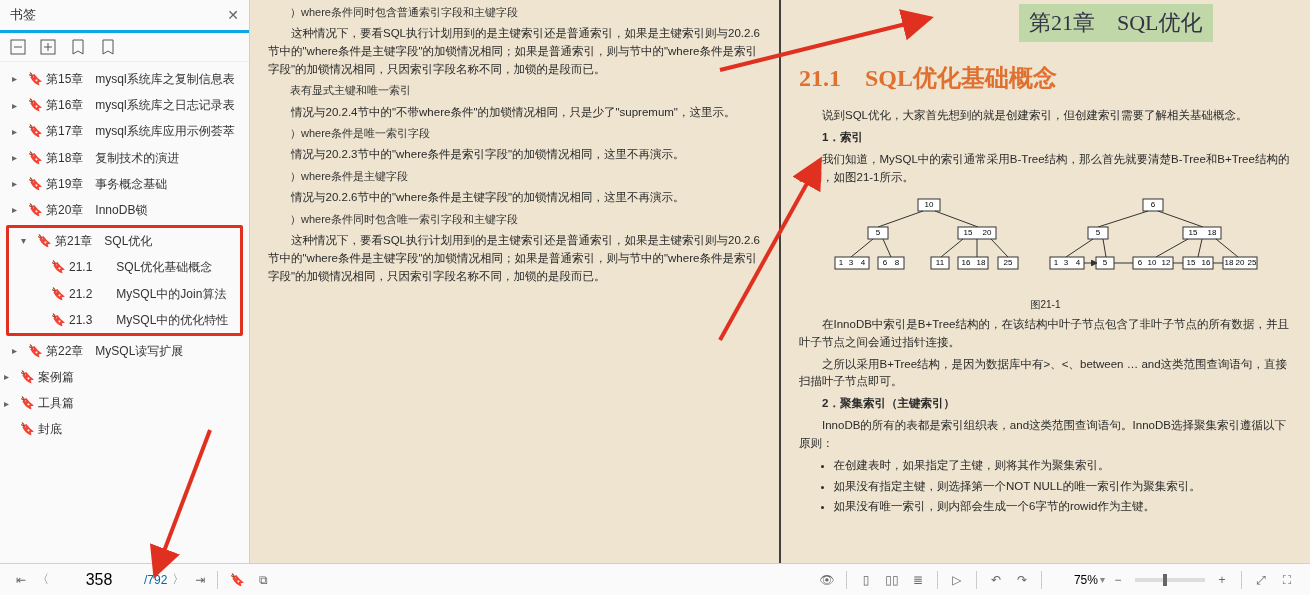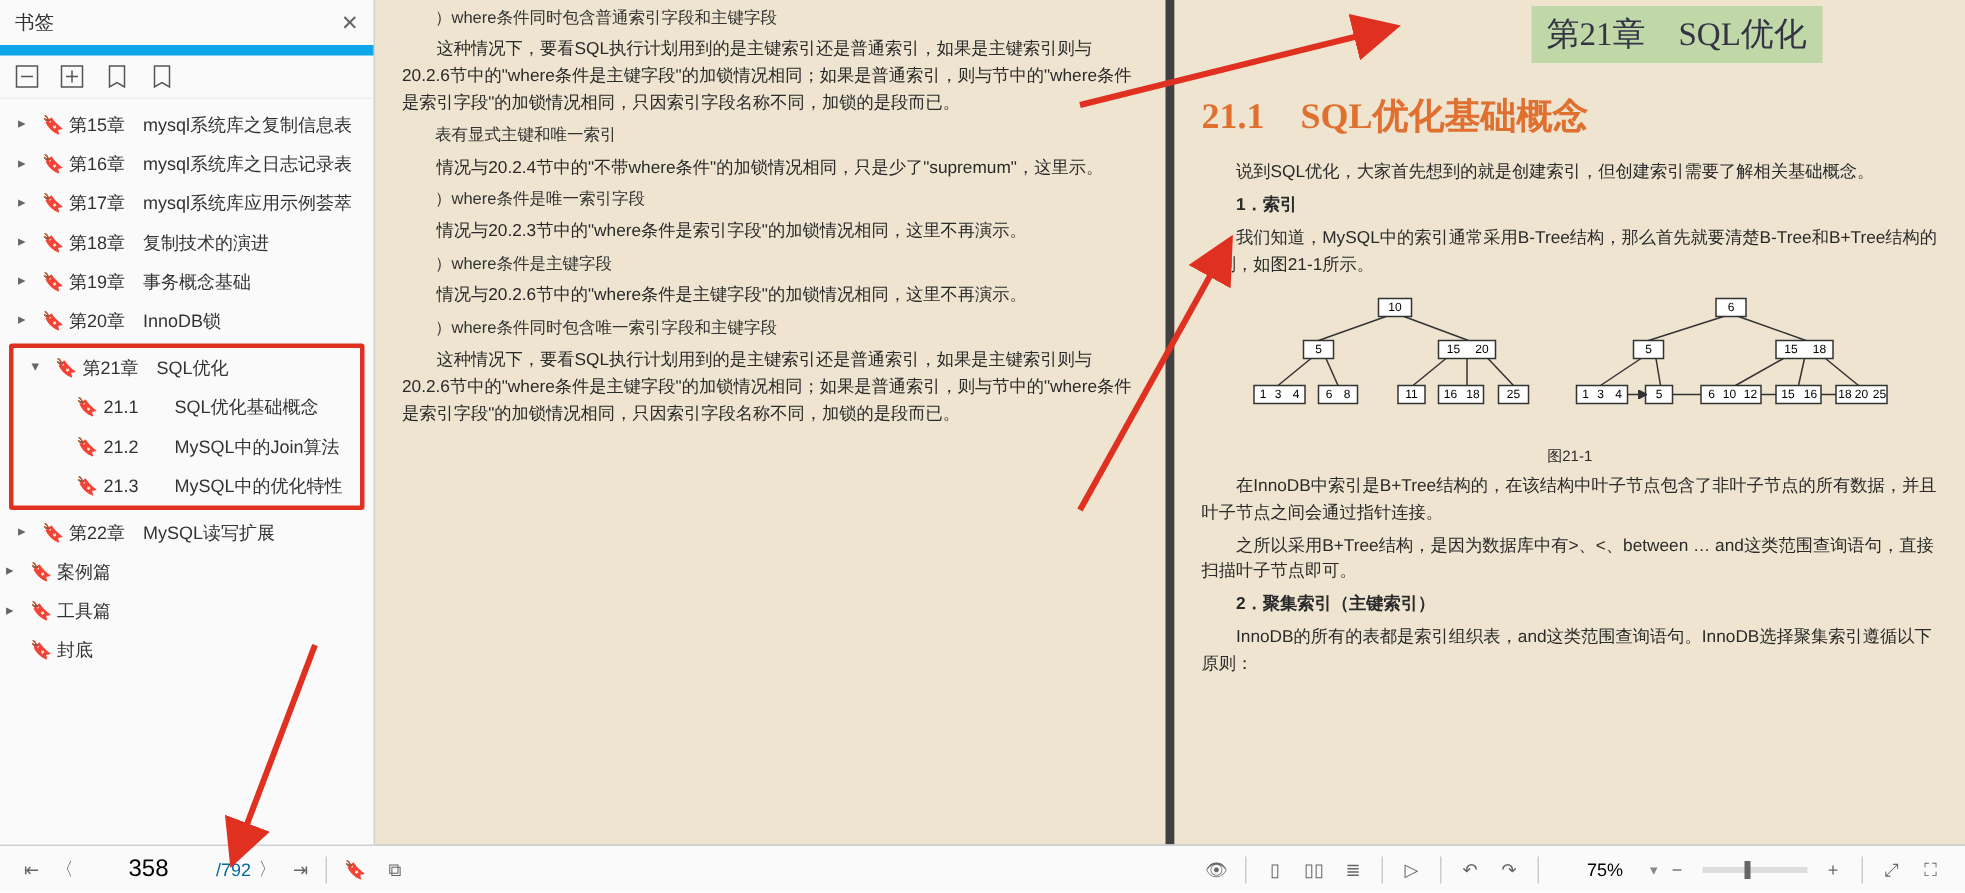--- a/index.html
+++ b/index.html
@@ -1,36 +1,36 @@
 <!DOCTYPE html>
 <html><head>
 <meta charset="utf-8">
 <style>
 *{box-sizing:border-box;margin:0;padding:0;font-family:"Microsoft YaHei",sans-serif}
 body{width:1310px;height:595px;overflow:hidden;display:flex;flex-direction:column;background:#fff}
 .main{flex:1;display:flex;overflow:hidden}
 .sidebar{width:250px;border-right:1px solid #d0d0d0;display:flex;flex-direction:column;background:#fafafa}
-.sb-title{padding:6px 10px;font-size:13px;color:#333;border-bottom:7px solid #0ea5e9;display:flex;align-items:center;justify-content:space-between}
+.sb-title{padding:6px 10px;font-size:13px;color:#333;border-bottom:3px solid #0ea5e9;display:flex;align-items:center;justify-content:space-between}
 .sb-close{font-size:14px;color:#666;cursor:pointer}
 .sb-tools{padding:6px 10px;display:flex;gap:14px;border-bottom:1px solid #eee}
 .tool-ic{width:16px;height:16px;display:inline-block;color:#555}
 .tree{flex:1;overflow:auto;font-size:12px;color:#333;padding:4px 0}
 .node{display:flex;align-items:center;padding:5px 4px 5px 12px;gap:6px;cursor:pointer;line-height:1.35}
 .node .arr{width:10px;font-size:10px;color:#666;flex-shrink:0}
 .node .bm{width:12px;flex-shrink:0;display:flex;align-items:center}
 .node .lbl{flex:1}
 .ch-lbl{color:#333;white-space:nowrap}
 .ch-title{color:#333}
 .sub{padding-left:38px}
 .sub .node{padding-left:4px}
 .hl-box{border:3px solid #e03020;margin:2px 6px;border-radius:2px}
 .content{flex:1;position:relative;overflow:hidden;background:#888}
 .pages{position:absolute;inset:0;display:flex}
 .page{flex:1;background:#eee4d0;padding:0 18px 8px 18px;font-size:11.5px;color:#2a2a2a;line-height:1.55;overflow:hidden;position:relative}
-.page.left{border-right:6px solid #404040}
+.page.left{border-right:2px solid #404040}
 .page p{margin:4px 0;text-indent:2em}
 .page .frag{font-size:11px;color:#333}
 .ch-head{background:#c0d8a8;display:inline-block;padding:2px 10px;font-size:22px;color:#334;margin:4px 0 10px 220px;font-family:SimSun,serif}
 .intro{font-size:10.5px;line-height:1.5;text-indent:2em;margin-bottom:14px}
 .h21{color:#e07030;font-size:24px;font-family:SimSun,serif;margin:8px 0 10px 0;font-weight:bold}
 .bold{font-weight:bold}
 .diagram{display:flex;gap:25px;justify-content:center;margin:10px 0}
 .tree-svg{stroke:#333;fill:none}
 .tree-svg rect{fill:#fff;stroke:#333;stroke-width:1}
 .tree-svg text{font-size:8px;fill:#000;stroke:none;text-anchor:middle;dominant-baseline:middle}
@@ -39,21 +39,21 @@
 .bullets{margin-left:2em}
 .bullets li{list-style:disc;margin:3px 0 3px 1em;font-size:11.5px}
 .footer{height:32px;border-top:1px solid #d0d0d0;display:flex;align-items:center;padding:0 10px;font-size:12px;color:#444;background:#fafafa}
 .nav-btn{width:22px;height:22px;display:flex;align-items:center;justify-content:center;cursor:pointer;color:#666}
 .pg-in{width:90px;text-align:center;border:none;background:transparent;font-size:16px}
 .pg-total{color:#0369a1}
 .f-spacer{flex:1}
 .f-ic{width:22px;height:22px;display:flex;align-items:center;justify-content:center;cursor:pointer;color:#666;margin:0 2px}
 .f-sep{width:1px;height:18px;background:#ccc;margin:0 6px}
 .zoom-in{width:50px;border:none;background:transparent;font-size:12px;text-align:right}
-.zoom-ctl{display:flex;align-items:center;gap:18px}
+.zoom-ctl{display:flex;align-items:center;gap:2px}
 
 .arrow{position:absolute;pointer-events:none}
 .arrow svg{overflow:visible}
 .arrow line{stroke:#e03020;stroke-width:4}
 .arrow polygon{fill:#e03020}
 </style>
 </head>
 <body>
 
 <div class="main">
@@ -243,20 +243,25 @@
                 </marker>
               </defs>
           </svg>
         </div>
         <div class="figcap">图21-1</div>
 
         <p>在InnoDB中索引是B+Tree结构的，在该结构中叶子节点包含了非叶子节点的所有数据，并且叶子节点之间会通过指针连接。</p>
         <p>之所以采用B+Tree结构，是因为数据库中有&gt;、&lt;、between … and这类范围查询语句，直接扫描叶子节点即可。</p>
         <p class="bold">2．聚集索引（主键索引）</p>
         <p>InnoDB的所有的表都是索引组织表，and这类范围查询语句。InnoDB选择聚集索引遵循以下原则：</p>
+        <ul class="bullets">
+          <li>在创建表时，如果指定了主键，则将其作为聚集索引。</li>
+          <li>如果没有指定主键，则选择第一个NOT NULL的唯一索引作为聚集索引。</li>
+          <li>如果没有唯一索引，则内部会生成一个6字节的rowid作为主键。</li>
+        </ul>
         
       </div>
     </div>
 
     <div class="arrow" style="left:0;top:0">
       <svg width="1060" height="560">
         <defs>
             <marker id="rah" markerWidth="8" markerHeight="8" refX="7" refY="4" orient="auto">
               <polygon points="0,0 8,4 0,8"></polygon>
             </marker>

